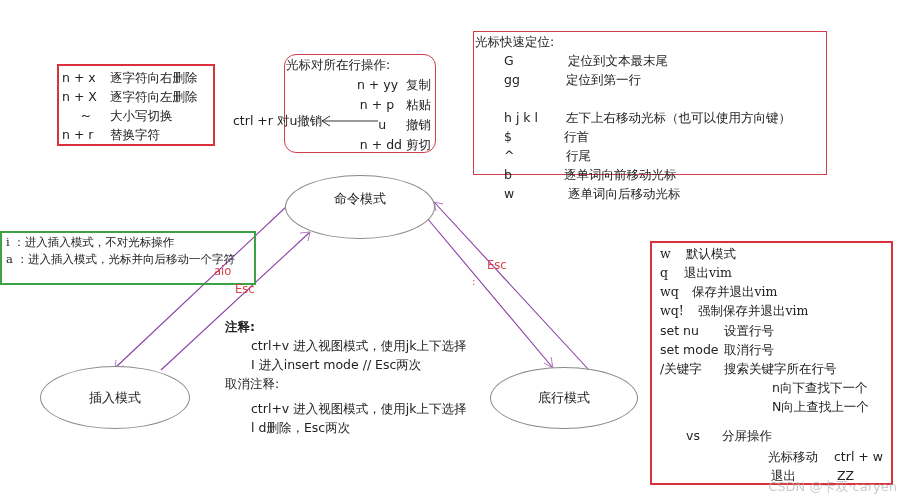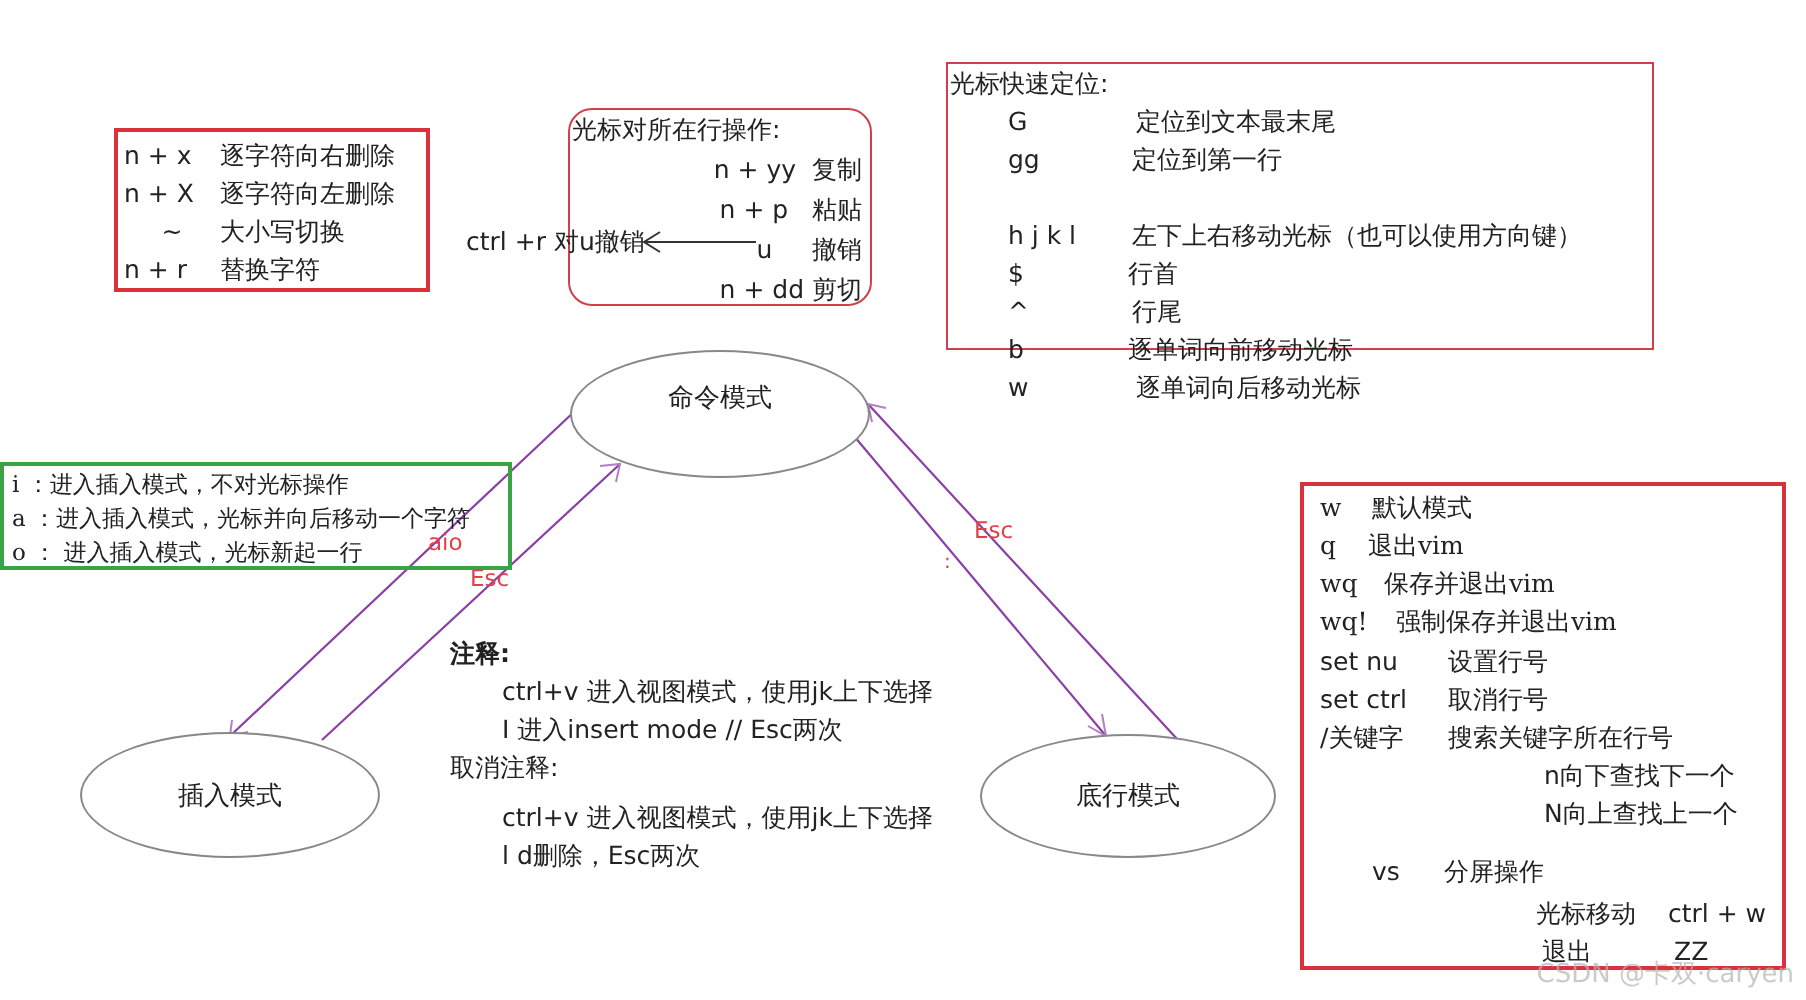--- a/index.html
+++ b/index.html
@@ -78,21 +78,20 @@
   <div class="row" style="left:30px;top:78px;"><span style="display:inline-block;width:62px;">h j k l</span><span>左下上右移动光标（也可以使用方向键）</span></div>
   <div class="row" style="left:30px;top:97px;"><span style="display:inline-block;width:60px;">$</span><span>行首</span></div>
   <div class="row" style="left:30px;top:116px;"><span style="display:inline-block;width:62px;">^</span><span>行尾</span></div>
   <div class="row" style="left:30px;top:135px;"><span style="display:inline-block;width:60px;">b</span><span>逐单词向前移动光标</span></div>
   <div class="row" style="left:30px;top:154px;"><span style="display:inline-block;width:64px;">w</span><span>逐单词向后移动光标</span></div>
 </div>
 
 <div class="box green-box" style="left:0px;top:195px;width:256px;height:54px;margin-top:36px;">
   <div class="row serif" style="left:4px;top:1px;font-size:11.5px;"><span>i ：</span><span>进入插入模式，不对光标操作</span></div>
   <div class="row serif" style="left:4px;top:18px;font-size:11.5px;"><span>a ：</span><span>进入插入模式，光标并向后移动一个字符</span></div>
-  <div class="row serif" style="left:4px;top:35px;font-size:11.5px;"><span>o ：</span><span> 进入插入模式，光标新起一行</span></div>
 </div>
 
 <div class="ellipse" style="left:285px;top:175px;width:150px;height:64px;">
   <div class="ellipse-label" style="top:14px;">命令模式</div>
 </div>
 <div class="ellipse" style="left:40px;top:366px;width:150px;height:63px;">
   <div class="ellipse-label" style="top:22px;">插入模式</div>
 </div>
 <div class="ellipse" style="left:490px;top:367px;width:148px;height:62px;">
   <div class="ellipse-label" style="top:21px;">底行模式</div>
@@ -109,21 +108,21 @@
 <div class="free" style="left:225px;top:374px;">取消注释:</div>
 <div class="free" style="left:251px;top:399px;">ctrl+v 进入视图模式，使用jk上下选择</div>
 <div class="free" style="left:251px;top:418px;">l   d删除，Esc两次</div>
 
 <div class="box red-box" style="left:650px;top:241px;width:243px;height:244px;">
   <div class="row serif" style="left:8px;top:3px;"><span style="display:inline-block;width:26px;">w</span><span>默认模式</span></div>
   <div class="row serif" style="left:8px;top:22px;"><span style="display:inline-block;width:24px;">q</span><span>退出vim</span></div>
   <div class="row serif" style="left:8px;top:41px;"><span style="display:inline-block;width:32px;">wq</span><span>保存并退出vim</span></div>
   <div class="row serif" style="left:8px;top:60px;"><span style="display:inline-block;width:38px;">wq!</span><span>强制保存并退出vim</span></div>
   <div class="row" style="left:8px;top:80px;"><span style="display:inline-block;width:64px;">set nu</span><span>设置行号</span></div>
-  <div class="row" style="left:8px;top:99px;"><span style="display:inline-block;width:64px;">set ctrl</span><span>取消行号</span></div>
+  <div class="row" style="left:8px;top:99px;"><span style="display:inline-block;width:64px;">set mode</span><span>取消行号</span></div>
   <div class="row" style="left:8px;top:118px;"><span style="display:inline-block;width:64px;">/关键字</span><span>搜索关键字所在行号</span></div>
   <div class="row" style="left:120px;top:137px;">n向下查找下一个</div>
   <div class="row" style="left:120px;top:156px;">N向上查找上一个</div>
   <div class="row" style="left:34px;top:185px;"><span style="display:inline-block;width:36px;">vs</span><span>分屏操作</span></div>
   <div class="row" style="left:116px;top:206px;"><span style="display:inline-block;width:66px;">光标移动</span><span>ctrl + w</span></div>
   <div class="row" style="left:119px;top:225px;"><span style="display:inline-block;width:66px;">退出</span><span>ZZ</span></div>
 </div>
 
 <div class="watermark">CSDN @卡双·caryen</div>
 

